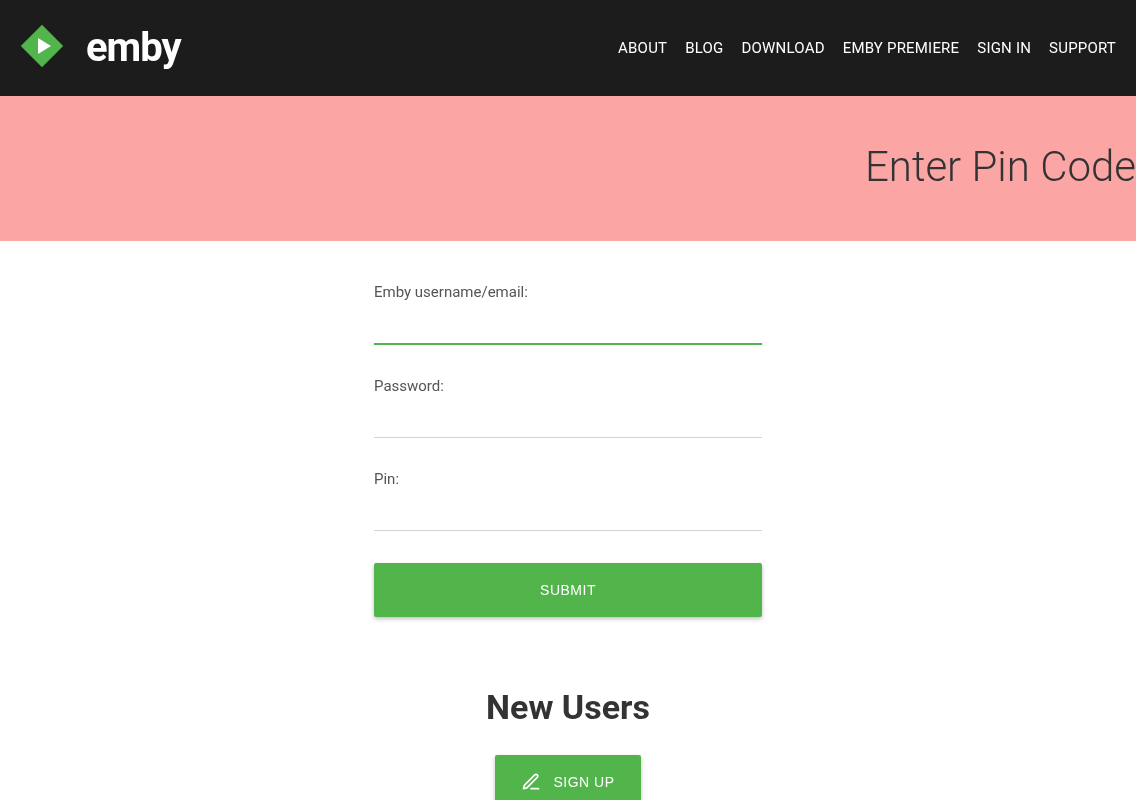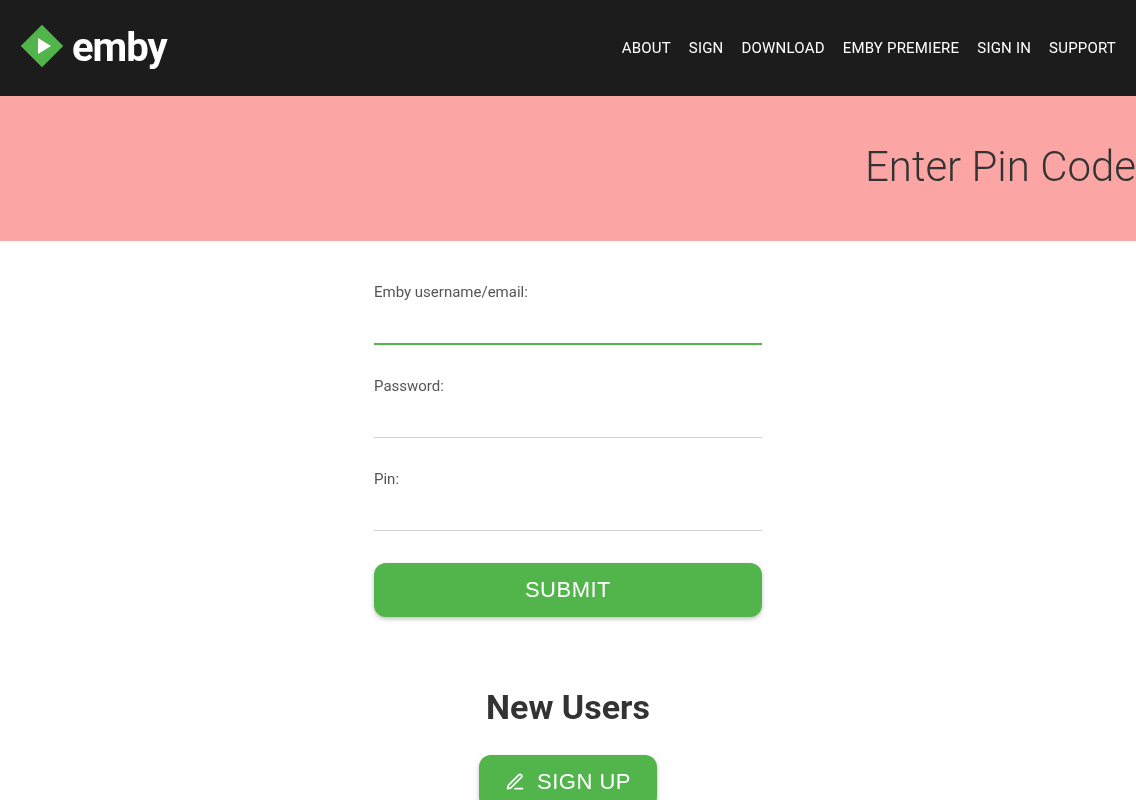--- a/index.html
+++ b/index.html
@@ -11,21 +11,21 @@
     display:flex;
     align-items:center;
     padding:0 20px 0 18px;
   }
   .brand { display:flex; align-items:center; cursor:pointer; }
   .brand-text {
     color:#fff;
     font-weight:700;
     font-size:40px;
     letter-spacing:-1px;
-    margin-left:6px;
+    margin-left:20px;
     line-height:1;
   }
   .nav-spacer { flex:1; }
   .nav-links { display:flex; gap:18px; }
   .nav-link {
     color:#fff;
     font-size:15px;
     letter-spacing:.2px;
     text-decoration:none;
     cursor:pointer;
@@ -65,24 +65,24 @@
   }
   .form-field input.focused {
     border-bottom:2px solid #52B54B;
   }
   .btn {
     display:flex;
     align-items:center;
     justify-content:center;
     background:#52B54B;
     color:#fff;
-    font-size:22px;
+    font-size:14px;
     letter-spacing:.5px;
     border:none;
-    border-radius:12px;
+    border-radius:2px;
     cursor:pointer;
     box-shadow:0 2px 4px rgba(0,0,0,.25);
   }
   .btn-submit { width:100%; height:54px; margin-top:6px; }
   
   .new-users { text-align:center; margin-top:70px; }
   .new-users h3 {
     font-weight:700;
     font-size:34px;
     color:#333;
@@ -107,21 +107,21 @@
           <rect x="-15" y="-15" width="30" height="30" fill="#52B54B"></rect>
         </g>
         <polygon points="20,16 20,32 33,24" fill="#fff"></polygon>
       </svg>
     </span>
     <span class="brand-text">emby</span>
   </div>
   <div class="nav-spacer"></div>
   <div class="nav-links">
     <a class="nav-link">ABOUT</a>
-    <a class="nav-link">SIGN</a>
+    <a class="nav-link">BLOG</a>
     <a class="nav-link">DOWNLOAD</a>
     <a class="nav-link">EMBY PREMIERE</a>
     <a class="nav-link">SIGN IN</a>
     <a class="nav-link">SUPPORT</a>
   </div>
 </div>
 
 <div class="hero">
   <h2>Enter Pin Code</h2>
 </div>

